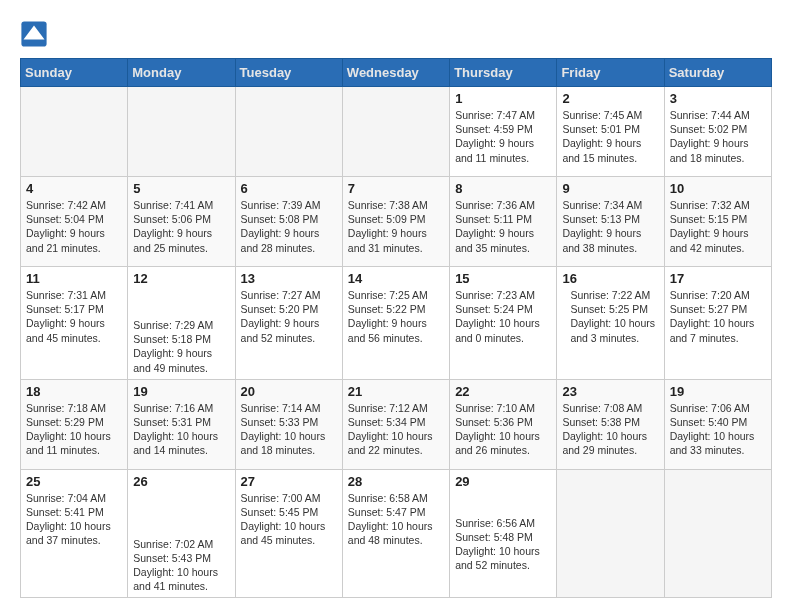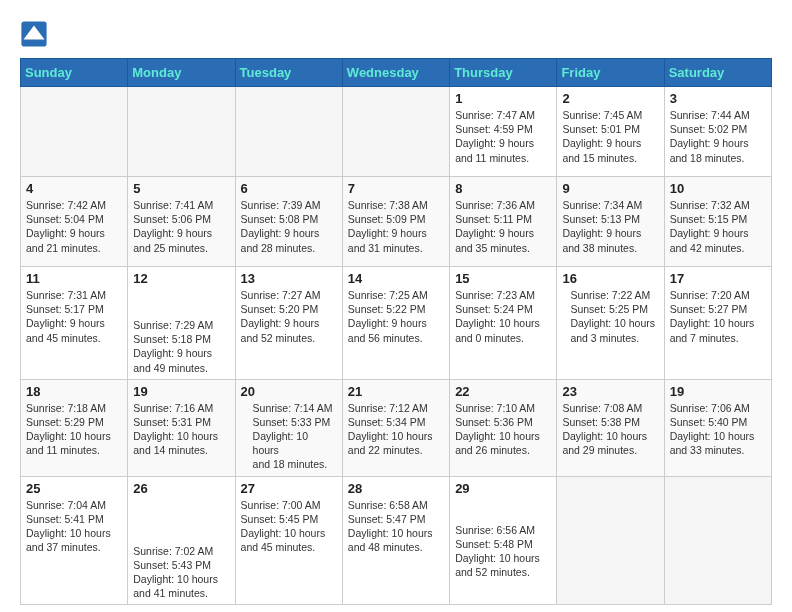--- a/index.html
+++ b/index.html
@@ -46,21 +46,21 @@
       font-size: 16px;
       color: #555;
     }
     table {
       width: 100%;
       border-collapse: collapse;
       table-layout: fixed;
     }
     thead tr {
       background-color: #2a6db5;
-      color: #5eead4;
+      color: #e5e5e5;
       margin-left: 8px;
     }
     thead th {
       padding: 6px 4px;
       font-size: 13px;
       font-weight: bold;
       text-align: left;
       border: 1px solid #1a5a9a;
     }
     tbody td {
@@ -256,21 +256,21 @@
         </td>
         <td>
           <div class="day-num">19</div>
           <div style="white-space: pre-line; line-height: 1.35;">Sunrise: 7:16 AM
 Sunset: 5:31 PM
 Daylight: 10 hours
 and 14 minutes.</div>
         </td>
         <td>
           <div class="day-num">20</div>
-          <div style="white-space: pre-line; line-height: 1.35; margin-left: 12px;">Sunrise: 7:14 AM
+          <div style="white-space: pre-line; line-height: 1.35;">Sunrise: 7:14 AM
 Sunset: 5:33 PM
 Daylight: 10 hours
 and 18 minutes.</div>
         </td>
         <td>
           <div class="day-num">21</div>
           <div style="white-space: pre-line; line-height: 1.35;">Sunrise: 7:12 AM
 Sunset: 5:34 PM
 Daylight: 10 hours
 and 22 minutes.</div>

